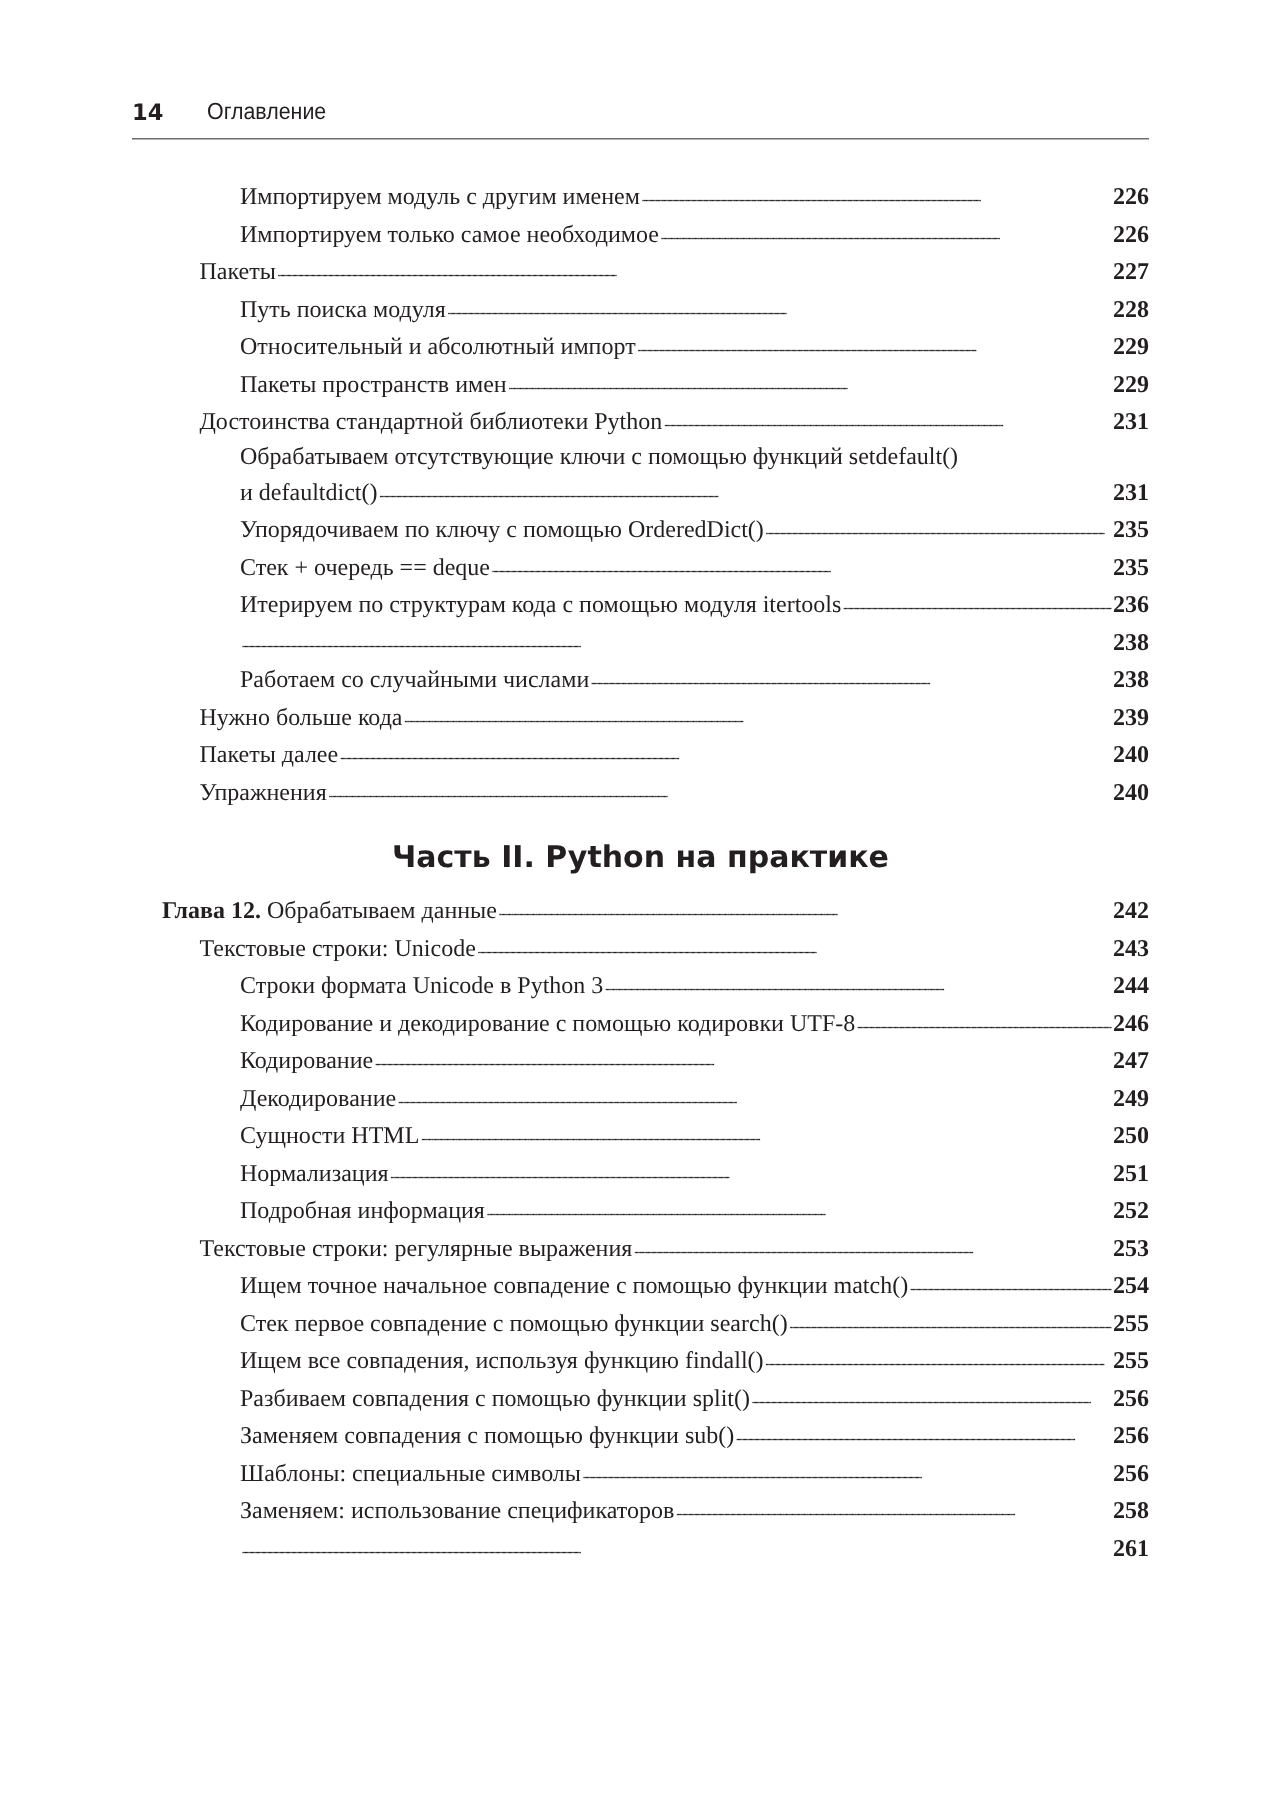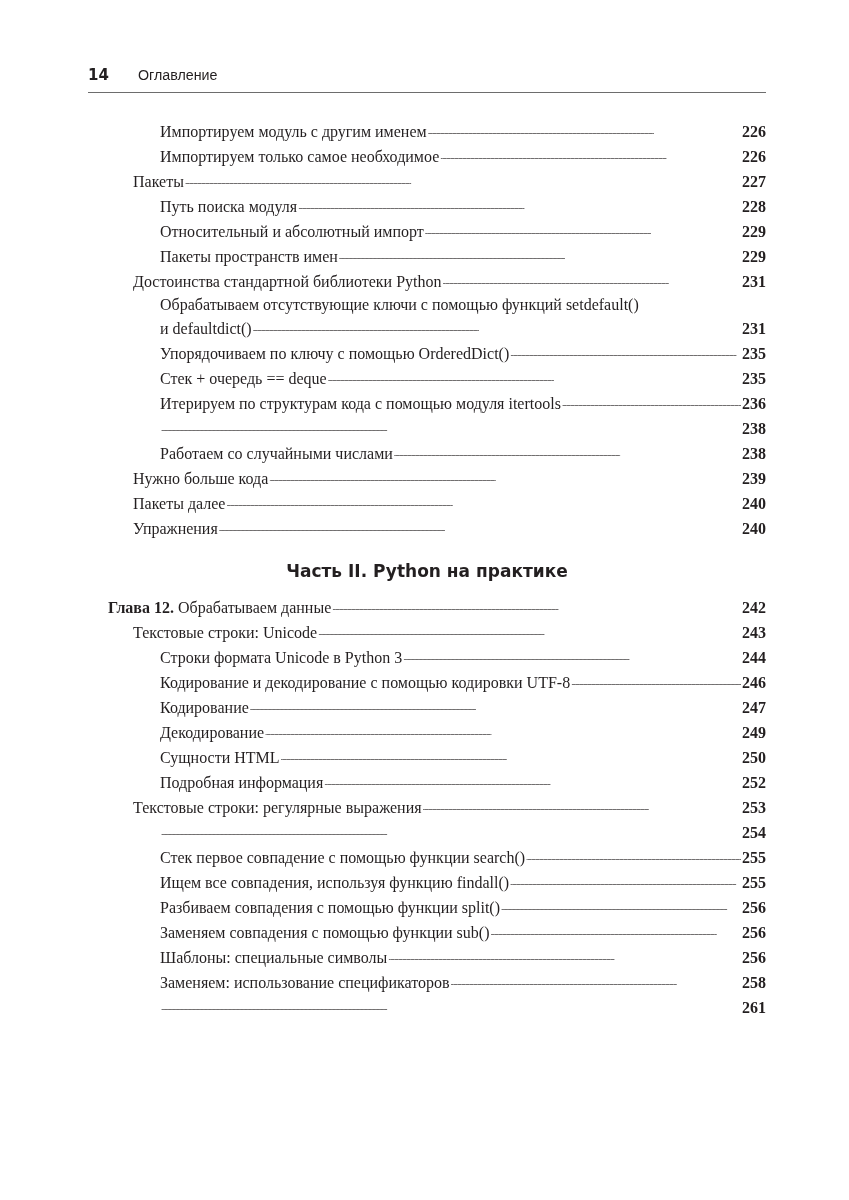--- a/index.html
+++ b/index.html
@@ -11,21 +11,21 @@
     .row { display: flex; align-items: center; height: 25px; line-height: 22px; white-space: nowrap; margin-left: 20px; }
     .row.cont { height: 22px; }
     .row .title { flex: 0 0 auto; }
     .row .dots { flex: 1 1 auto; overflow: hidden; height: 18px; margin: 0 1px; position: relative; }
     .row .dots::after { content: ". . . . . . . . . . . . . . . . . . . . . . . . . . . . . . . . . . . . . . . . . . . . . . . . . . . . . . . . . . . . . . . . . . . . . . . . . . . . . . . . . . . . . . . . . . . . . . . . . . . . . . . . . . . . . . . . . . . . . . . . . . . . . . . . . . . . . . . . . . . . . . . . . . . . . . . . . . . . . . . . . . . . . . . . . . . . . . . . . . . . . . . . . . . . . . . . . . . . . . . . . . . . . . . . . . . . . . . . . . . . . . . . . . . . . . . . . . . . . . . . . . . . . . . . . . . . . . . . . . . . . . . . . . . . . . . . . . . . . . . . . ."; position: absolute; left: 0; top: 0; font-size: 8px; letter-spacing: -1.6px; line-height: 18px; white-space: nowrap; }
     .row .pg { flex: 0 0 auto; text-align: right; font-weight: bold; }
     .lvl0 { padding-left: 0; }
     .lvl1 { padding-left: 25px; }
     .lvl2 { padding-left: 52px; }
     .bold-prefix { font-weight: bold; }
-    .part-heading { height: 48px; display: flex; align-items: center; justify-content: center; font-family: "DejaVu Sans", sans-serif; font-weight: bold; font-size: 17px; margin-top: 6px; }
+    .part-heading { height: 48px; display: flex; align-items: center; justify-content: center; font-family: "DejaVu Sans", sans-serif; font-weight: bold; font-size: 20px; margin-top: 6px; }
   </style>
 </head>
 <body>
 
 <div class="header">
   <span class="page-num">14</span>
   <span class="running-title">Оглавление</span>
 </div>
 
 <div class="toc">
@@ -144,30 +144,36 @@
         <span class="title">Декодирование</span>
         <span class="dots"></span>
         <span class="pg">249</span>
       </div>
       <div class="row lvl2">
         <span class="title">Сущности HTML</span>
         <span class="dots"></span>
         <span class="pg">250</span>
       </div>
       <div class="row lvl2">
+        <span class="title">Нормализация</span>
+        <span class="dots"></span>
+        <span class="pg">251</span>
+      </div>
+      <div class="row lvl2">
         <span class="title">Подробная информация</span>
         <span class="dots"></span>
         <span class="pg">252</span>
       </div>
       <div class="row lvl1">
         <span class="title">Текстовые строки: регулярные выражения</span>
         <span class="dots"></span>
         <span class="pg">253</span>
       </div>
       <div class="row lvl2">
+        <span class="title">Ищем точное начальное совпадение с помощью функции match()</span>
         <span class="dots"></span>
         <span class="pg">254</span>
       </div>
       <div class="row lvl2">
         <span class="title">Стек первое совпадение с помощью функции search()</span>
         <span class="dots"></span>
         <span class="pg">255</span>
       </div>
       <div class="row lvl2">
         <span class="title">Ищем все совпадения, используя функцию findall()</span>

